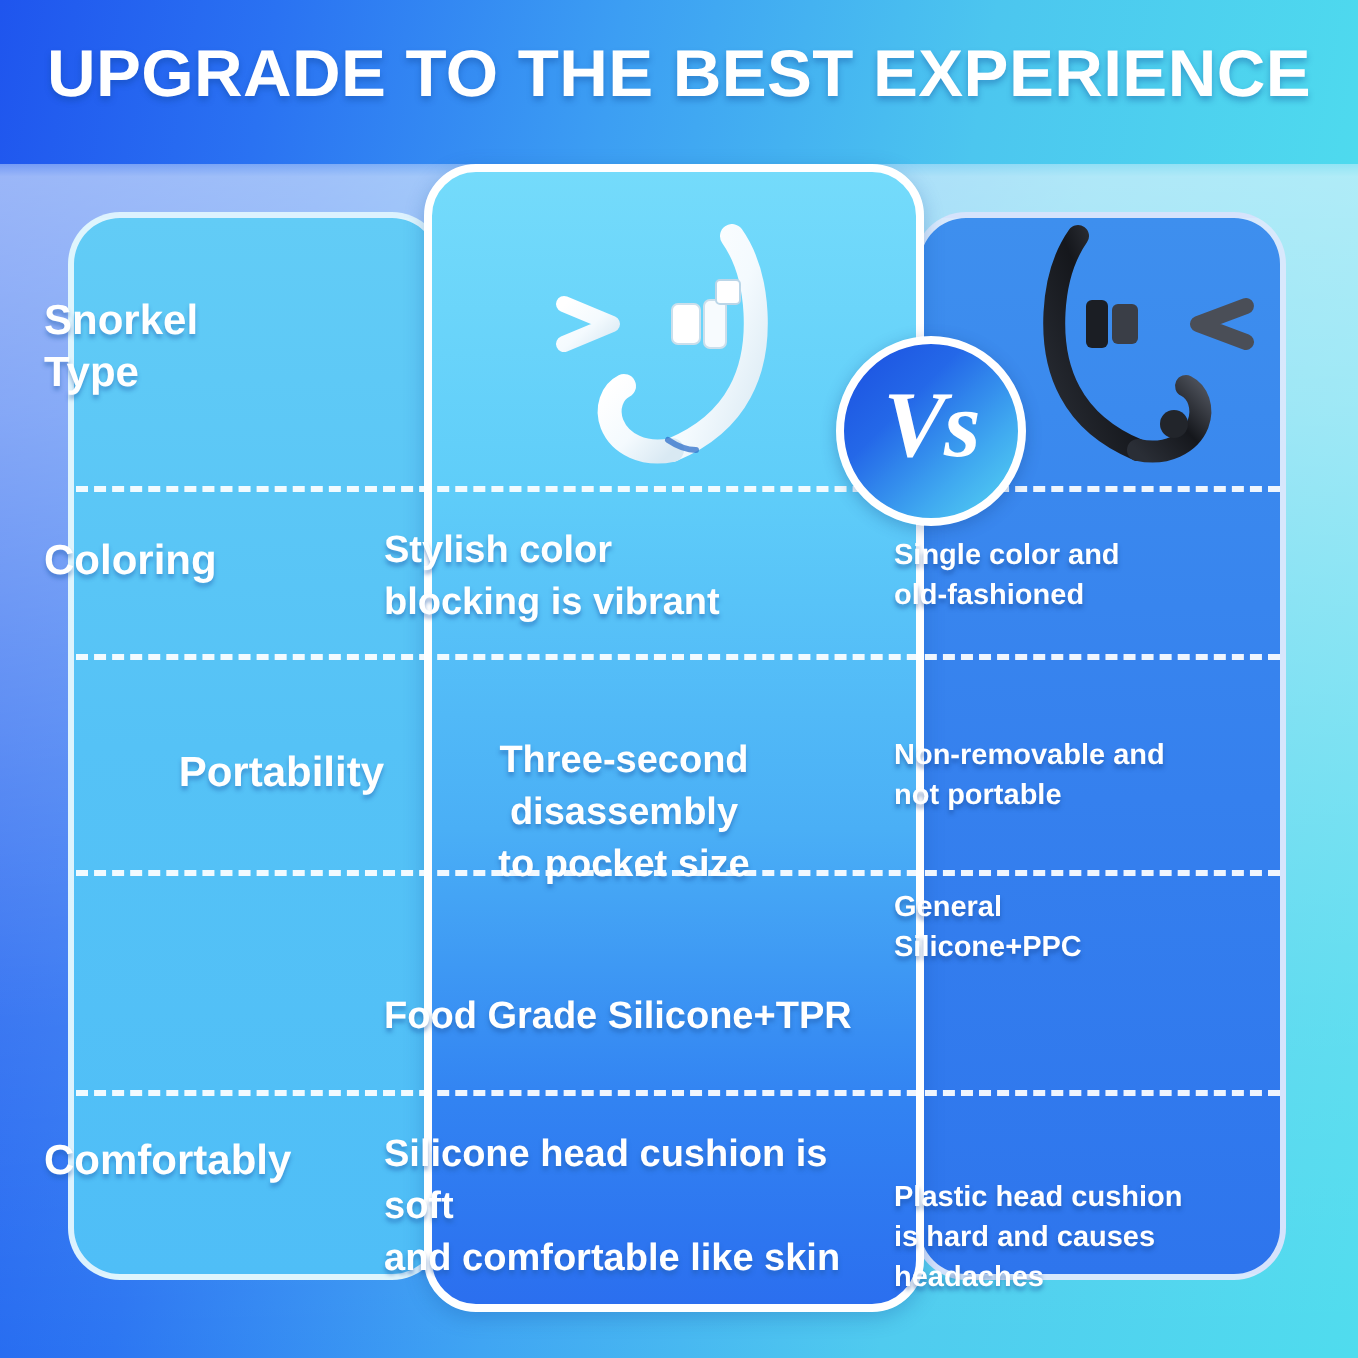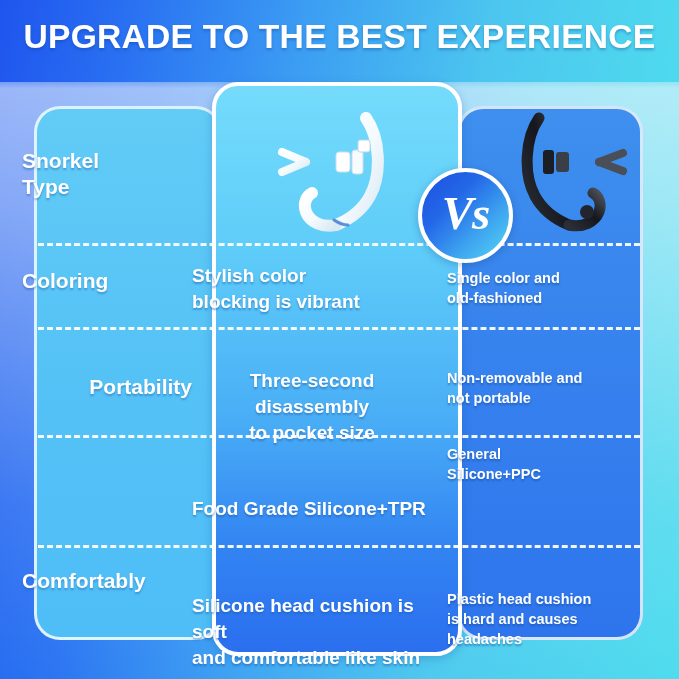--- a/index.html
+++ b/index.html
@@ -268,16 +268,16 @@
   <div class="cell-right" style="top:268px;">Single color and<br>old-fashioned</div>
 
   <div class="row-label" style="top:374px;text-align:right;">Portability</div>
   <div class="cell-mid" style="top:368px;text-align:center;">Three-second disassembly<br>to pocket size</div>
   <div class="cell-right" style="top:368px;">Non-removable and<br>not portable</div>
 
   <div class="cell-mid" style="top:496px;">Food Grade Silicone+TPR</div>
   <div class="cell-right" style="top:444px;">General<br>Silicone+PPC</div>
 
   <div class="row-label" style="top:568px;">Comfortably</div>
-  <div class="cell-mid" style="top:565px;margin-top:28px;">Silicone head cushion is soft<br>and comfortable like skin</div>
+  <div class="cell-mid" style="top:565px;">Silicone head cushion is soft<br>and comfortable like skin</div>
   <div class="cell-right" style="top:589px;">Plastic head cushion<br>is hard and causes<br>headaches</div>
 
 </div>
 
 </body></html>

